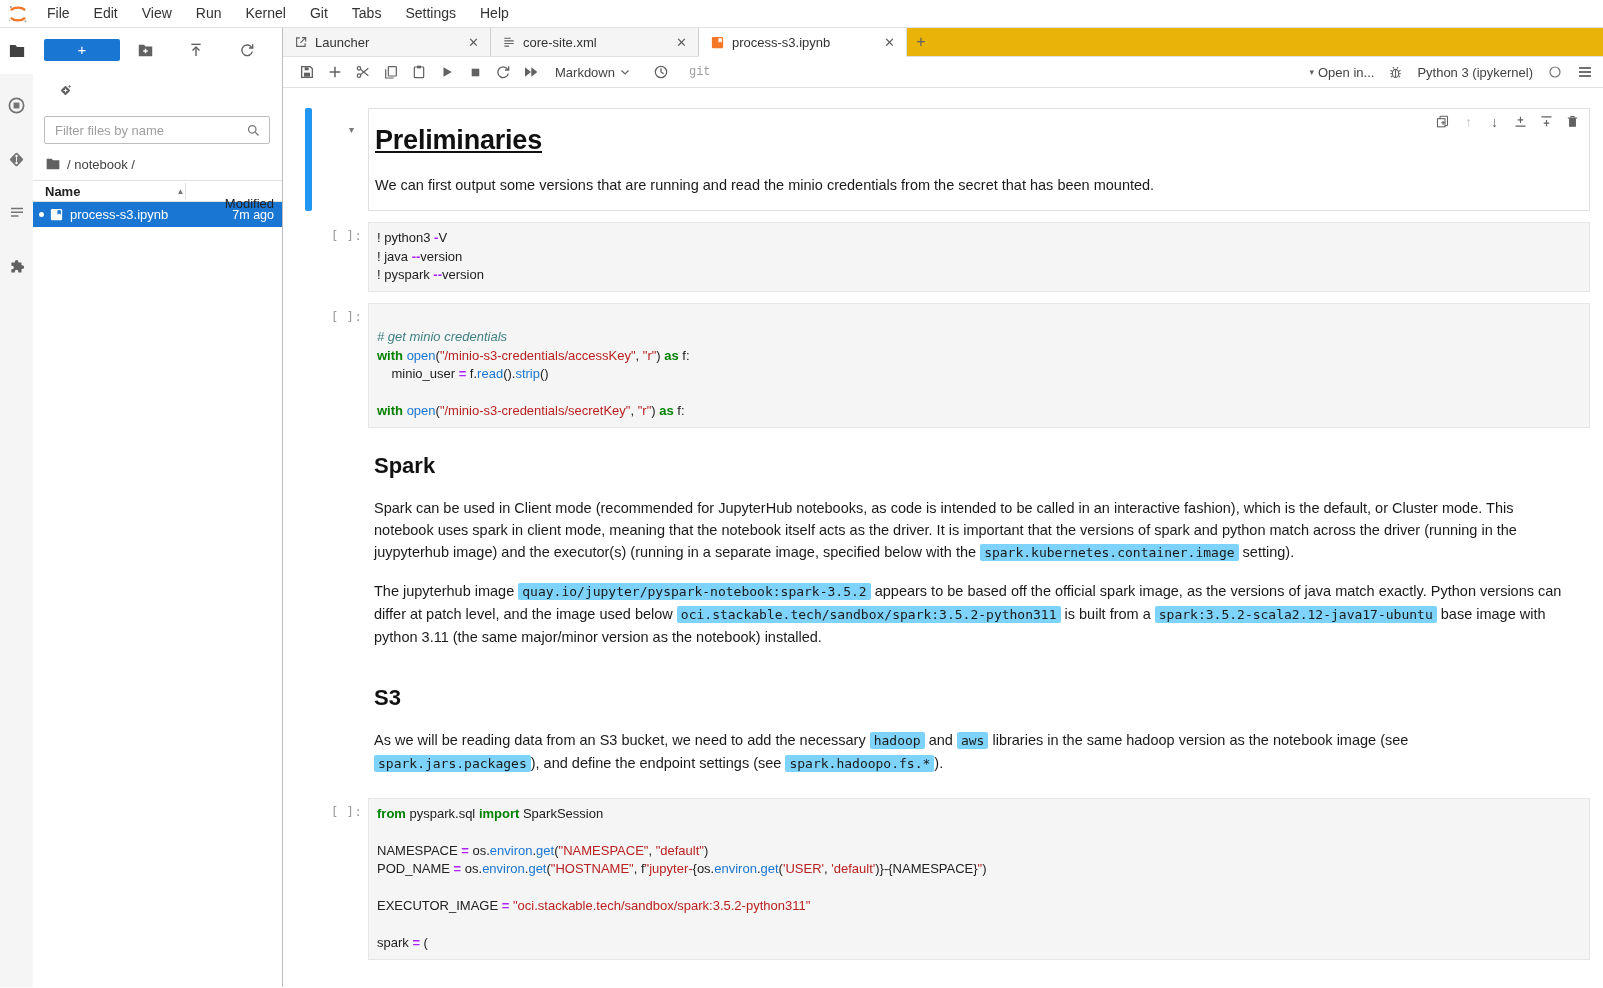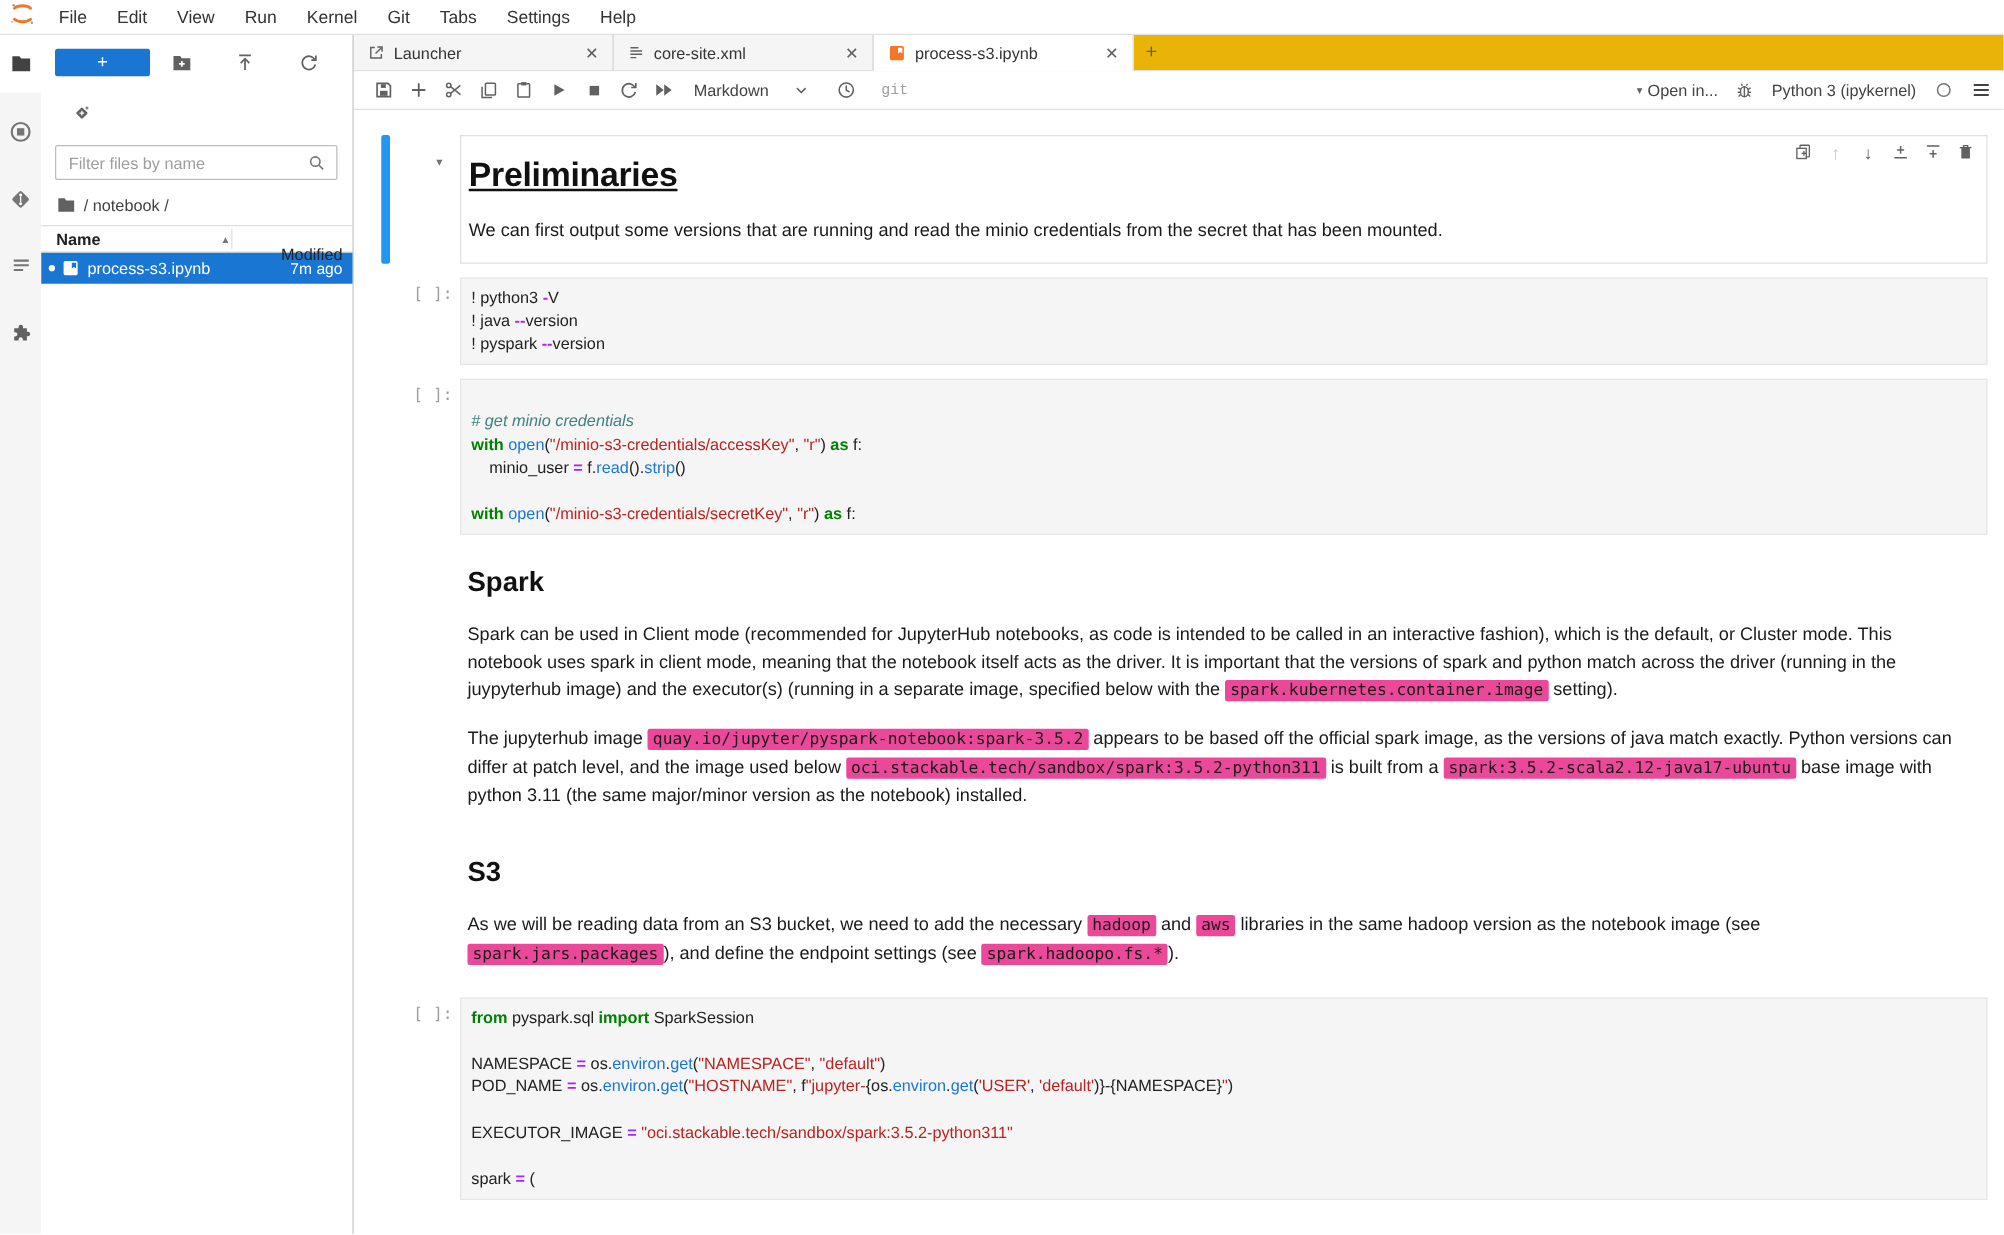--- a/index.html
+++ b/index.html
@@ -1,21 +1,21 @@
 <!DOCTYPE html>
 <html><head>
 <meta charset="utf-8">
 <style>
   * { box-sizing: border-box; margin: 0; padding: 0; }
   html,body { width:1603px; height:988px; overflow:hidden; background:#fff;
     font-family:"Liberation Sans", sans-serif; color:#212121; }
   svg { display:block; }
 
   
-  .menubar { height:28px; display:flex; background:#fff;
+  .menubar { height:28px; display:flex; align-items:center; background:#fff;
     border-bottom:1px solid #e0e0e0; }
   .logo { width:22px; height:22px; margin:0 6px 0 7px; }
   .menu-item { font-size:14px; color:#333; padding:0 12px; line-height:27px; cursor:default; }
 
   
   .main { display:flex; height:959px; }
 
   
   .activitybar { width:33px; background:#f5f5f5; flex:none; display:flex; flex-direction:column; align-items:center; }
   .act { width:33px; height:46px; display:flex; align-items:center; justify-content:center; }
@@ -60,21 +60,21 @@
   .tab .tlabel { flex:1; white-space:nowrap; overflow:hidden; }
   .tab .close { color:#616161; font-size:13px; padding:0 3px; }
   .tab.active { background:#fff; border-right:1px solid #e0e0e0; margin-bottom:-1px; }
   .addtab { width:28px; display:flex; align-items:center; justify-content:center;
     color:#616161; font-size:16px; cursor:pointer; }
 
   
   .nbtoolbar { height:31px; background:#fff; border-bottom:1px solid #e0e0e0;
     display:flex; align-items:center; padding:0 10px; }
   .tbtn { width:28px; height:24px; display:flex; align-items:center; justify-content:center; cursor:pointer; }
-  .celltype { display:flex; align-items:center; gap:20px; margin-left:10px; font-size:13px; color:#424242; cursor:pointer; }
+  .celltype { display:flex; align-items:center; gap:4px; margin-left:10px; font-size:13px; color:#424242; cursor:pointer; }
   .tclock { margin-left:16px; }
   .gitword { margin-left:14px; font-size:12px; color:#9e9e9e; font-family:"Liberation Mono",monospace; }
   .tb-right { margin-left:auto; display:flex; align-items:center; gap:14px; font-size:13px; color:#424242; }
   .openin { display:flex; align-items:center; gap:4px; cursor:pointer; }
   .openin .caret { font-size:9px; color:#616161; }
   .kernelname { cursor:pointer; }
   .hamb { cursor:pointer; }
 
   
   .content { flex:1; background:#fff; overflow:hidden; padding:20px 13px 0 0; }
@@ -85,21 +85,21 @@
   .tri { position:absolute; right:14px; top:16px; font-size:10px; color:#757575; cursor:pointer; }
   .cellbox { flex:1; min-width:0; }
   .md-box { background:#fff; border:1px solid #e0e0e0; padding:8px 16px 14px 6px; position:relative; }
   .code-box { background:#f5f5f5; border:1px solid #e6e6e6; padding:6px 6px 6px 8px; }
   .mdbody { flex:1; min-width:0; padding:6px 16px 12px 6px; }
   h1.mdh { font-size:27px; font-weight:600; color:#111; margin-top:8px; letter-spacing:-0.2px;text-decoration:underline; }
   h2.mdh { font-size:22px; font-weight:600; color:#111; margin-top:8px; }
   .mdp { font-size:14.5px; line-height:22px; color:#1a1a1a; margin-top:18px; }
   .mdp + .mdp { margin-top:16px; }
   .md-code { font-family:"DejaVu Sans Mono","Liberation Mono",monospace; font-size:13px;
-    background:#ec4899; padding:1px 4px; border-radius:2px; white-space:nowrap; }
+    background:#7dd3fc; padding:1px 4px; border-radius:2px; white-space:nowrap; }
   .codearea { font-family:Liberation Sans, sans-serif; font-size:13px; }
   .cl { height:18.5px; line-height:18.5px; white-space:pre; }
   .tk-p { color:#212121; }
   .tk-kw { color:#008000; font-weight:bold; }
   .tk-st { color:#ba2121; }
   .tk-op { color:#aa22ff; font-weight:bold; }
   .tk-cm { color:#408080; font-style:italic; }
   .tk-bi { color:#1976d2; }
 
   .celltoolbar { position:absolute; top:4px; right:8px; display:flex; align-items:center; gap:9px; }

